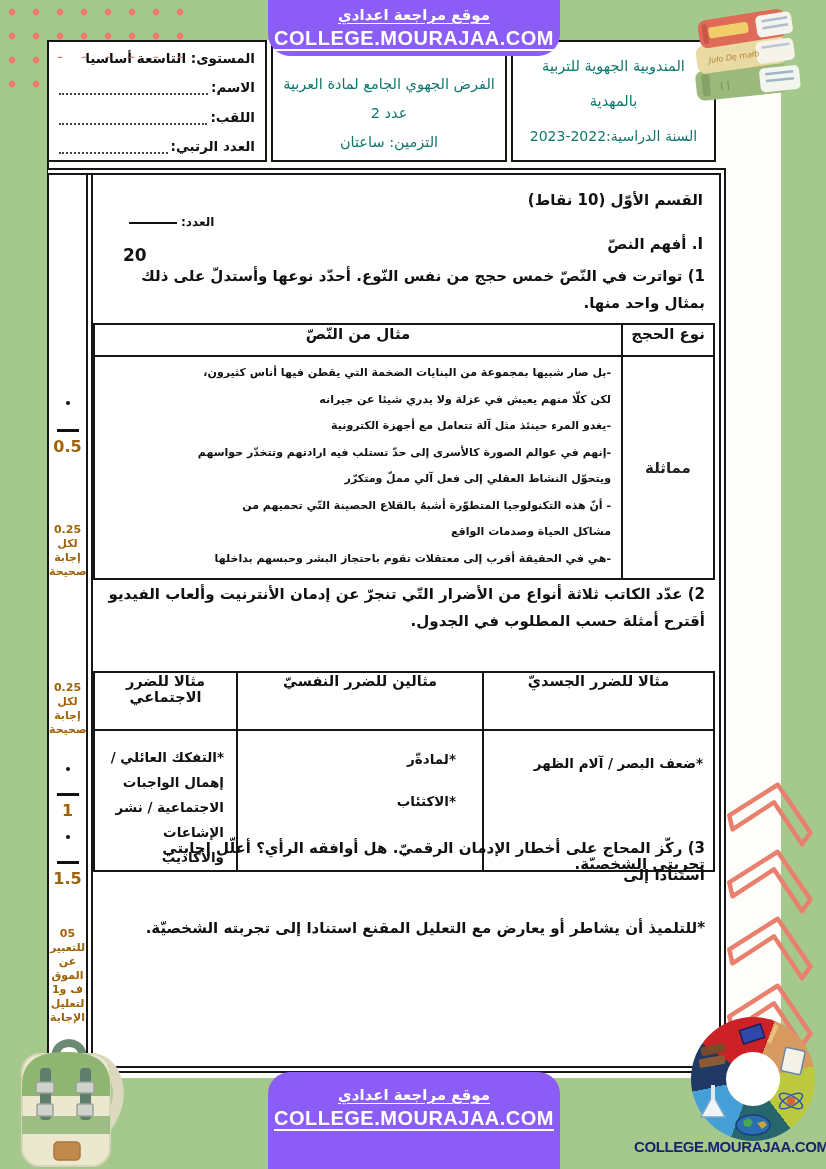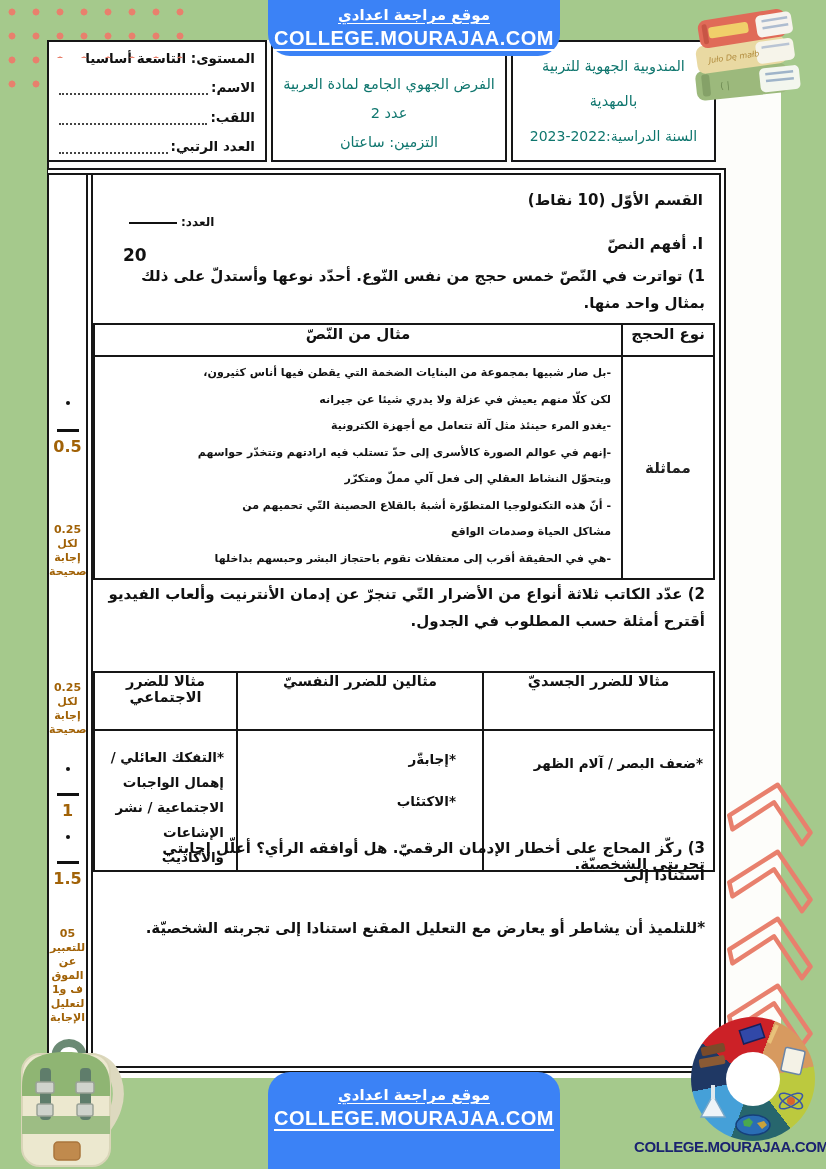--- a/index.html
+++ b/index.html
@@ -4,21 +4,21 @@
 <style>
   html,body{margin:0;padding:0;}
   body{width:826px;height:1169px;overflow:hidden;font-family:"DejaVu Sans",sans-serif;}
   .page{position:relative;width:826px;height:1169px;background:#a5c98c;overflow:hidden;}
   .paper{position:absolute;left:47px;top:40px;width:732px;height:1038px;background:#fdfdfa;border-left:2px solid #1b1b1b;z-index:1;}
   
   .dots{position:absolute;background-image:radial-gradient(#e8806d 3.2px,rgba(0,0,0,0) 3.8px);background-size:24px 24px;z-index:4;}
   .dots-a{left:0;top:0;width:192px;height:58px;}
   .dots-b{left:0;top:58px;width:46px;height:34px;background-position:0 -58px;}
   
-  .brand-tab{position:absolute;left:268px;width:292px;background:#3b82f6;color:#fff;text-align:center;z-index:5;}
+  .brand-tab{position:absolute;left:268px;width:292px;background:#8b5cf6;color:#fff;text-align:center;z-index:5;}
   .brand-top{top:0;height:56px;border-radius:0 0 22px 22px;}
   .brand-bottom{top:1072px;height:97px;border-radius:22px 22px 0 0;}
   .brand-ar{font-size:15px;font-weight:bold;text-decoration:underline;text-underline-offset:3px;margin-top:6px;}
   .brand-en{font-size:20px;font-weight:bold;letter-spacing:.5px;text-decoration:underline;text-underline-offset:4px;margin-top:3px;font-family:"Liberation Sans","DejaVu Sans",sans-serif;}
   .brand-bottom .brand-ar{margin-top:14px;}
   .band{position:absolute;left:0;top:1078px;width:826px;height:91px;background:#a5c98c;z-index:4;}
   
   .hcell{position:absolute;top:40px;height:122px;background:#fff;border:2.5px solid #161616;box-sizing:border-box;z-index:3;direction:rtl;}
   .hcell-right{left:511px;width:205px;display:flex;flex-direction:column;justify-content:space-around;align-items:center;padding:6px 4px;}
   .hcell-mid{left:271px;width:236px;display:flex;flex-direction:column;justify-content:flex-end;align-items:center;padding:6px 4px 10px;gap:13px;}
@@ -212,21 +212,21 @@
       <table class="doc t2" dir="rtl">
         <tbody>
             <tr>
           <th style="width:209px">مثالا للضرر الجسديّ</th>
           <th style="width:192px">مثالين للضرر النفسيّ</th>
           <th>مثالا للضرر الاجتماعي</th>
         </tr>
         <tr>
           <td class="c-phys">*ضعف البصر / آلام الظهر</td>
           <td class="c-psy">
-            <div>*إجابةّر</div>
+            <div>*لمادةّر</div>
             <div class="gap"></div>
             <div>*الاكتئاب</div>
           </td>
           <td class="c-soc">*التفكك العائلي / إهمال الواجبات الاجتماعية / نشر الإشاعات والأكاذيب</td>
         </tr>
       </tbody>
         </table>
 
       <div class="q q3">3) ركّز المحاج على أخطار الإدمان الرقميّ. هل أوافقه الرأي؟ أعلّل إجابتي استنادا إلى</div>
       <div class="q q3b">تجربتي الشخصيّة.</div>

